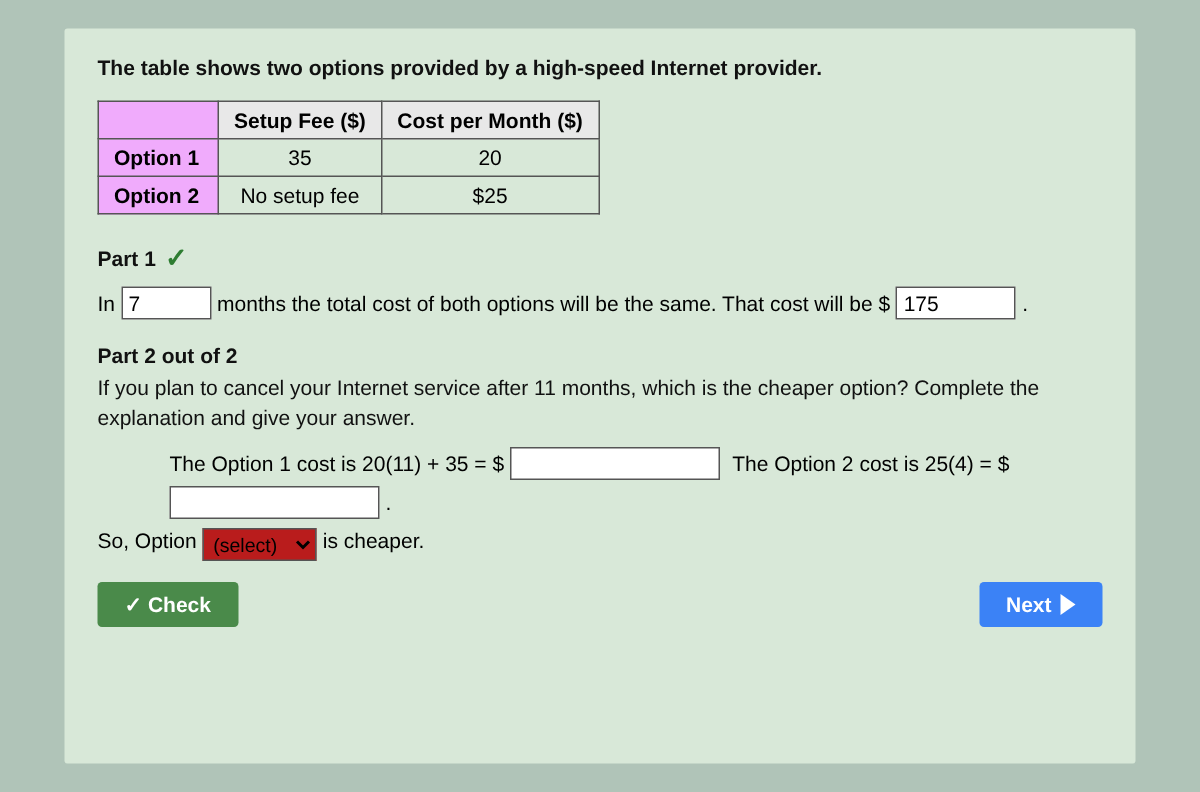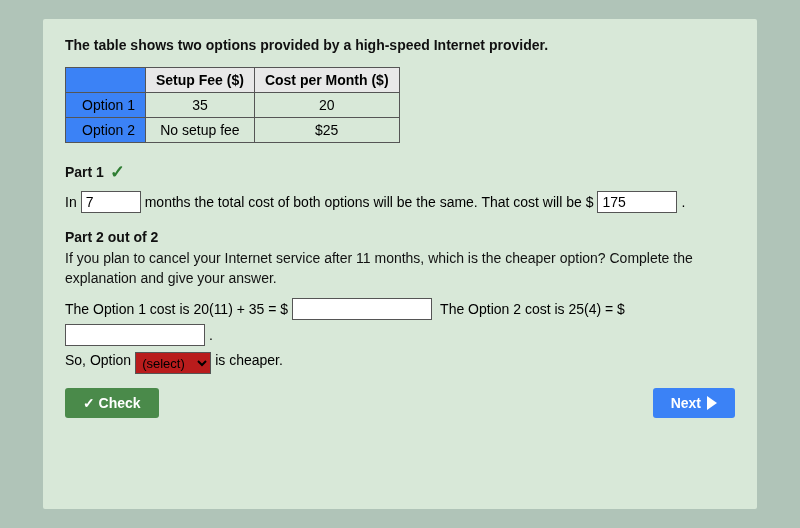--- a/index.html
+++ b/index.html
@@ -38,23 +38,23 @@
     }
 
     .data-table td, .data-table th {
       border: 1px solid #555;
       padding: 4px 10px;
       font-size: 14px;
       text-align: center;
     }
 
     .data-table td:first-child {
-      text-align: right;
-      background: #3b82f6;
-      font-weight: normal;
+      text-align: left;
+      background: #f0abfc;
+      font-weight: bold;
     }
 
     .data-table .header-empty {
       background: #c8c8c8;
       width: 80px;
     }
 
     .data-table .header-cell {
       background: #e8e8e8;
       font-weight: bold;
@@ -124,20 +124,21 @@
       line-height: 1.4;
     }
 
     .calc-row {
       display: flex;
       align-items: center;
       flex-wrap: wrap;
       gap: 4px;
       font-size: 14px;
       margin-bottom: 6px;
+      margin-left: 48px;
     }
 
     .calc-row input[type="text"] {
       border: 1px solid #555;
       background: #fff;
       padding: 2px 4px;
       font-size: 14px;
       width: 140px;
       height: 22px;
     }

